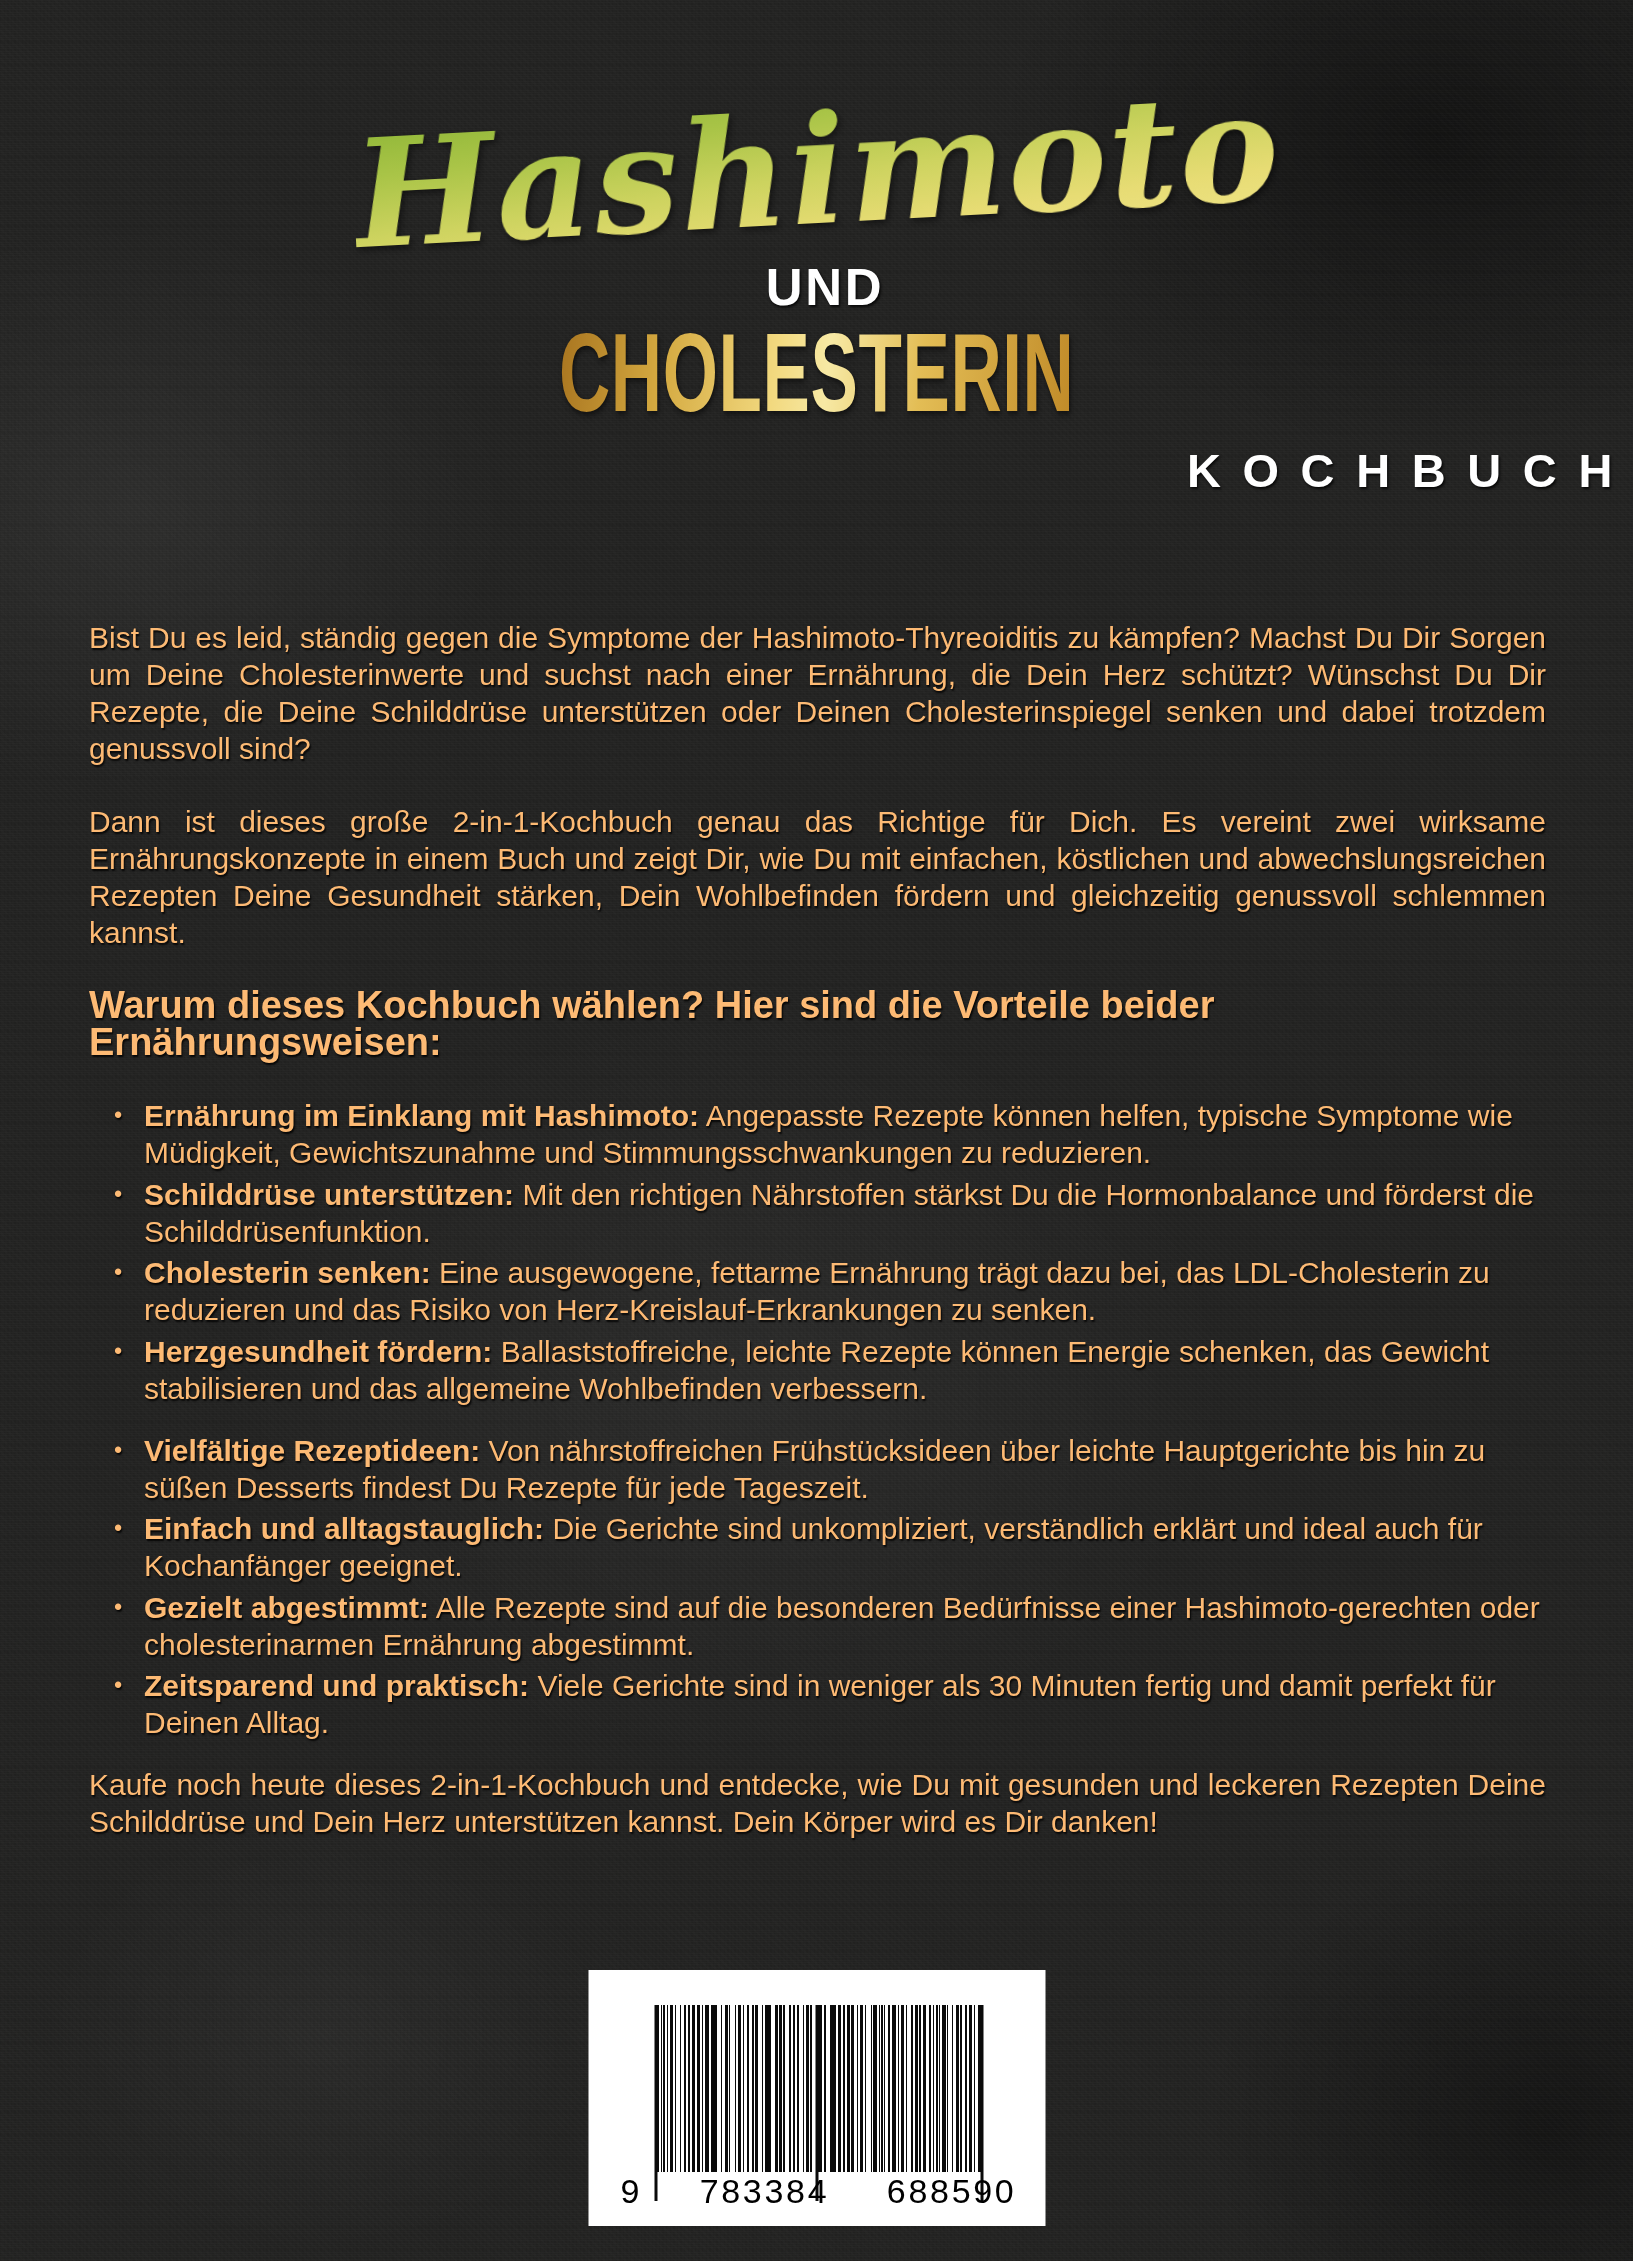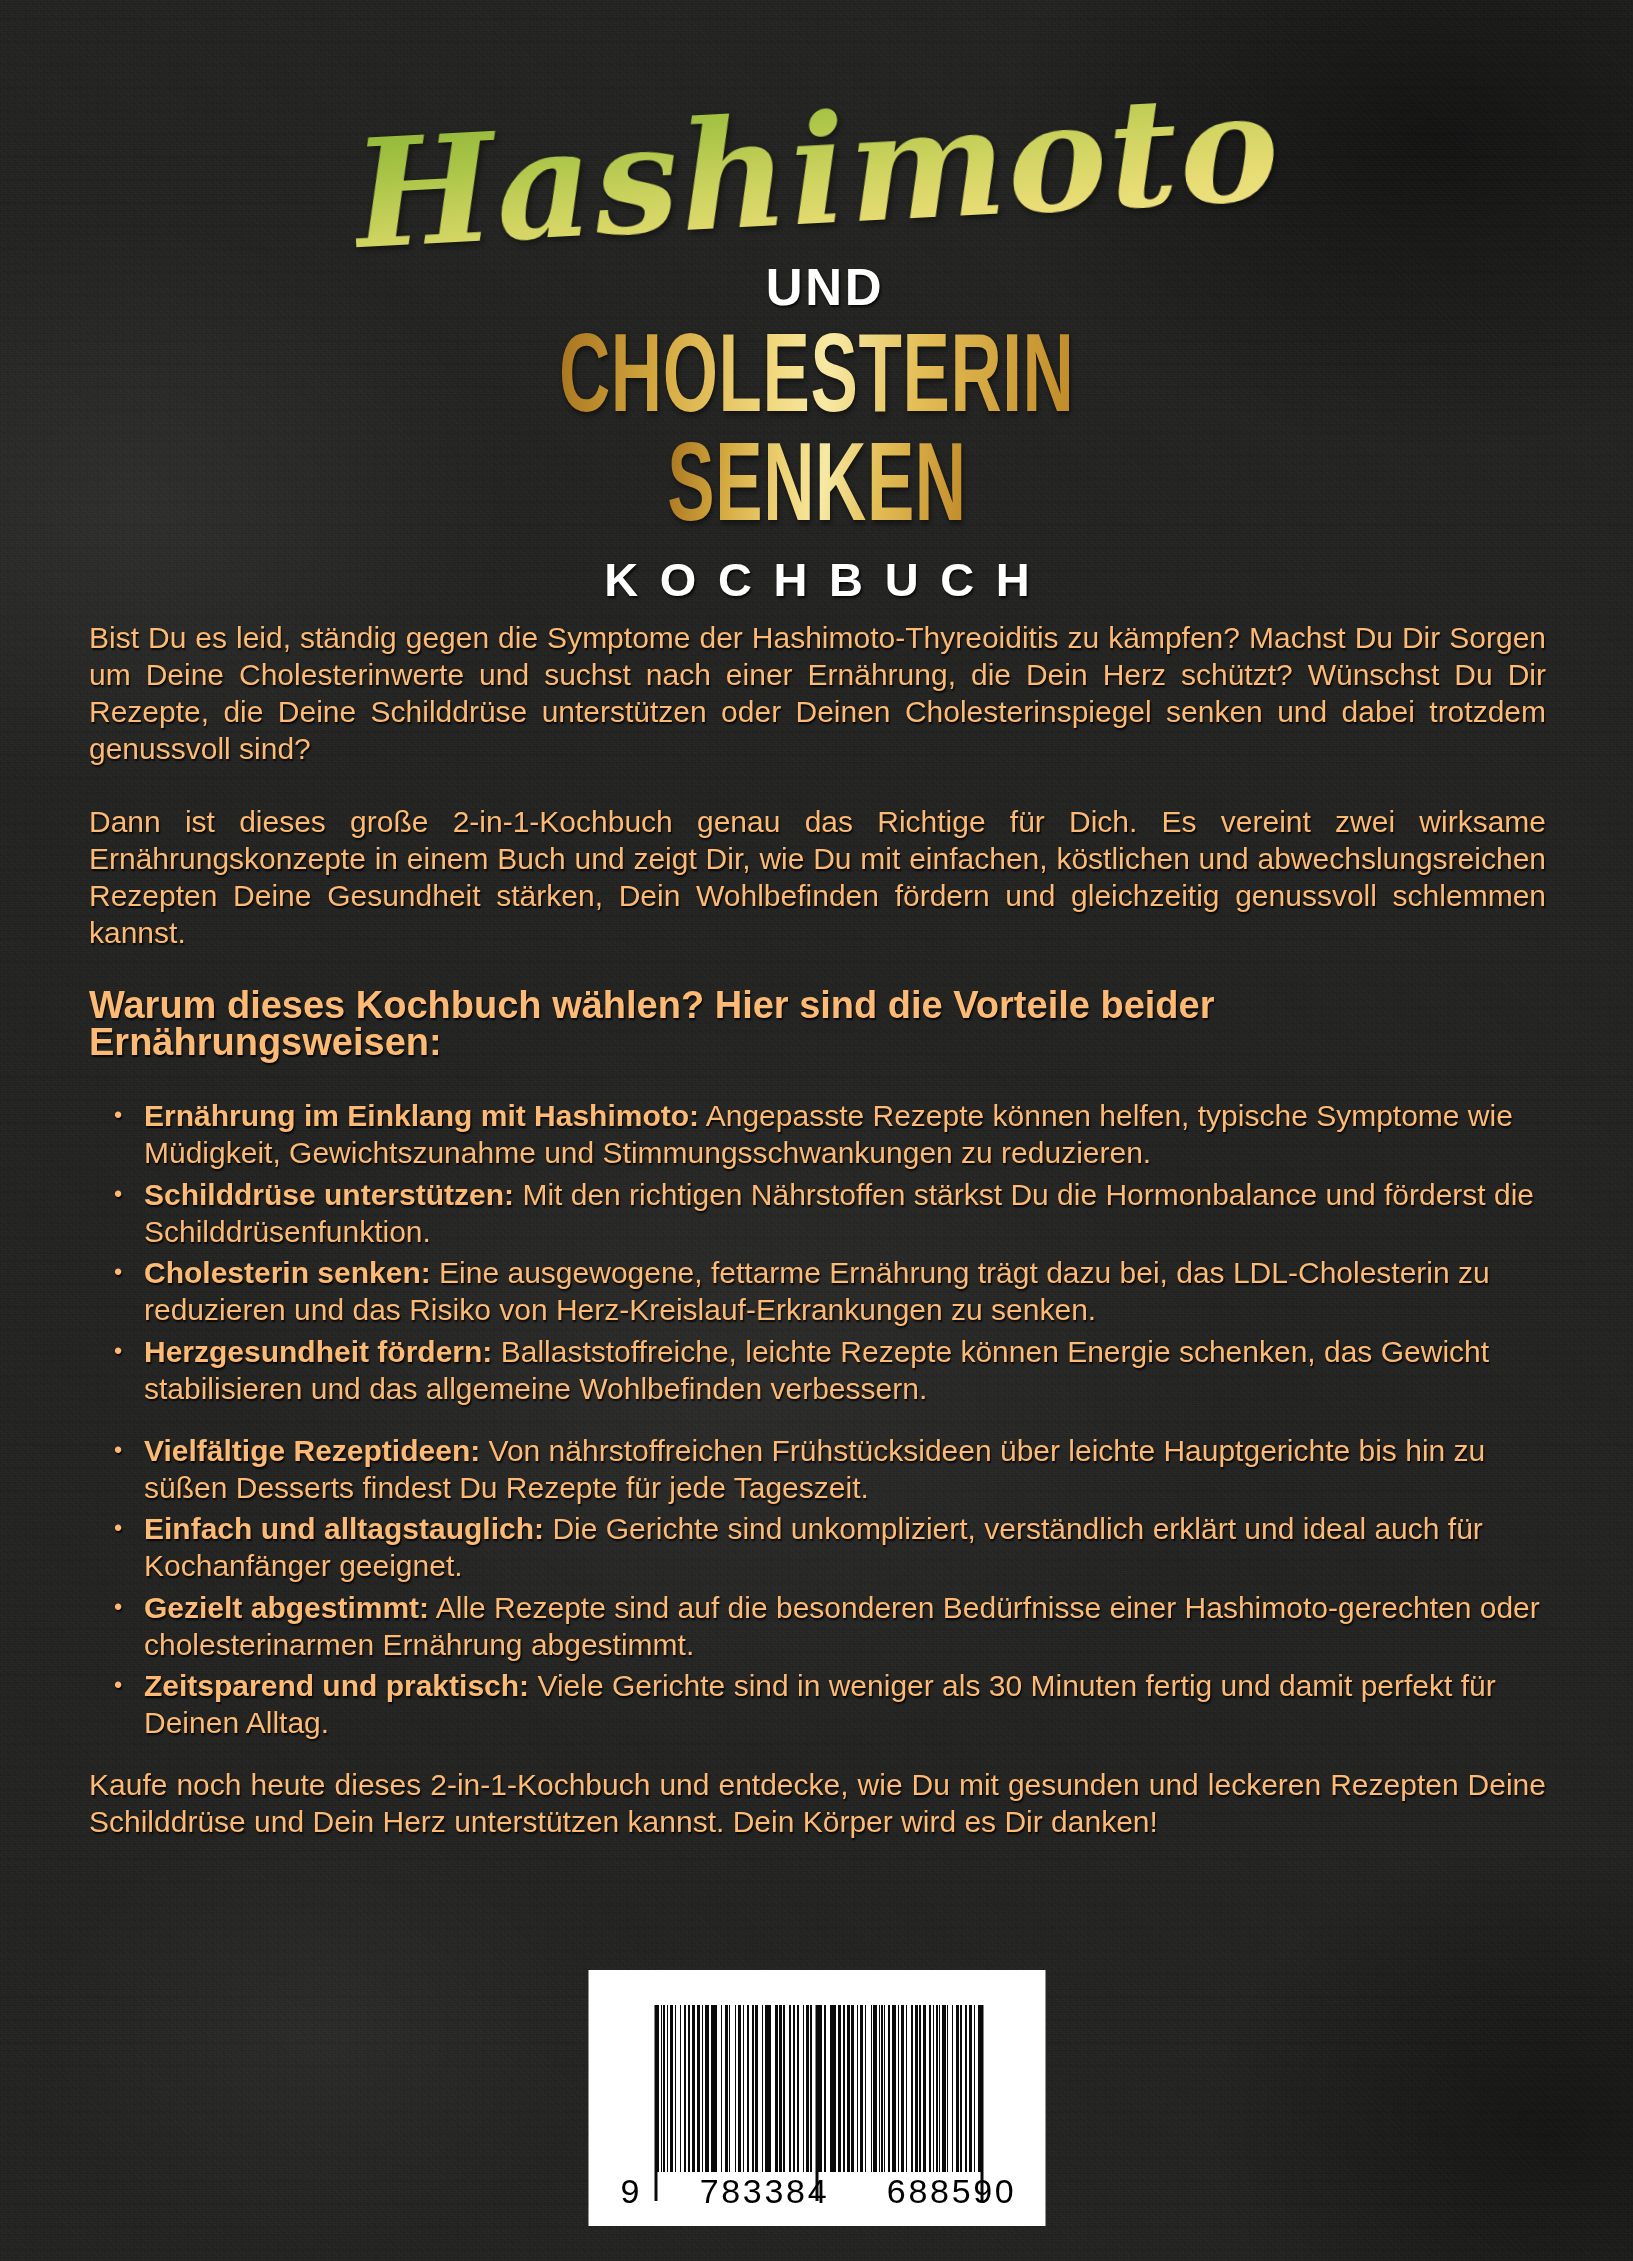--- a/index.html
+++ b/index.html
@@ -58,20 +58,21 @@
     letter-spacing: 0.9px;
     background: linear-gradient(100deg, #a8741f 0%, #d4a940 20%, #f2d97f 42%, #f7e9a4 52%, #e3bd55 70%, #c08a28 100%);
     -webkit-background-clip: text; background-clip: text; color: transparent;
     filter: drop-shadow(2.3px 3.2px 3.2px rgba(0,0,0,0.55));
   }
   .title-sub {
     margin-top: 22px;
     font-size: 47px; font-weight: 700; line-height: 52px;
     color: #ffffff; letter-spacing: 0.46em; text-indent: 0.46em;
     text-shadow: 1.4px 2.3px 2.7px rgba(0,0,0,0.8);
+    text-align: right;
   }
 
   
   .content {
     position: absolute; top: 619px; left: 89px; width: 1457px;
     color: #fdba74;
     font-size: 30px; line-height: 37px;
     text-shadow: 1.1px 1.8px 1.8px rgba(0,0,0,0.85);
     hyphens: none;
   }
@@ -111,21 +112,20 @@
 
 <div class="bg"></div>
 <div class="bg-noise"></div>
 
 <div>
 
   <div class="title-block">
     <div><span class="title-script">Hashimoto</span></div>
     <div class="title-connector">UND</div>
     <div class="title-main"><span class="gold-word">CHOLESTERIN</span></div>
-    <div class="title-main"><span class="gold-word">SENKEN</span></div>
     <div class="title-sub">KOCHBUCH</div>
   </div>
 
   <div class="content">
 
     <p>Bist Du es leid, ständig gegen die Symptome der Hashimoto-Thyreoiditis zu kämpfen? Machst Du Dir Sorgen um Deine Cholesterinwerte und suchst nach einer Ernährung, die Dein Herz schützt? Wünschst Du Dir Rezepte, die Deine Schilddrüse unterstützen oder Deinen Cholesterinspiegel senken und dabei trotzdem genussvoll sind?</p>
     <p>Dann ist dieses große 2-in-1-Kochbuch genau das Richtige für Dich. Es vereint zwei wirksame Ernährungskonzepte in einem Buch und zeigt Dir, wie Du mit einfachen, köstlichen und abwechslungsreichen Rezepten Deine Gesundheit stärken, Dein Wohlbefinden fördern und gleichzeitig genussvoll schlemmen kannst.</p>
 
     <div class="heading">Warum dieses Kochbuch wählen? Hier sind die Vorteile beider Ernährungsweisen:</div>
 

